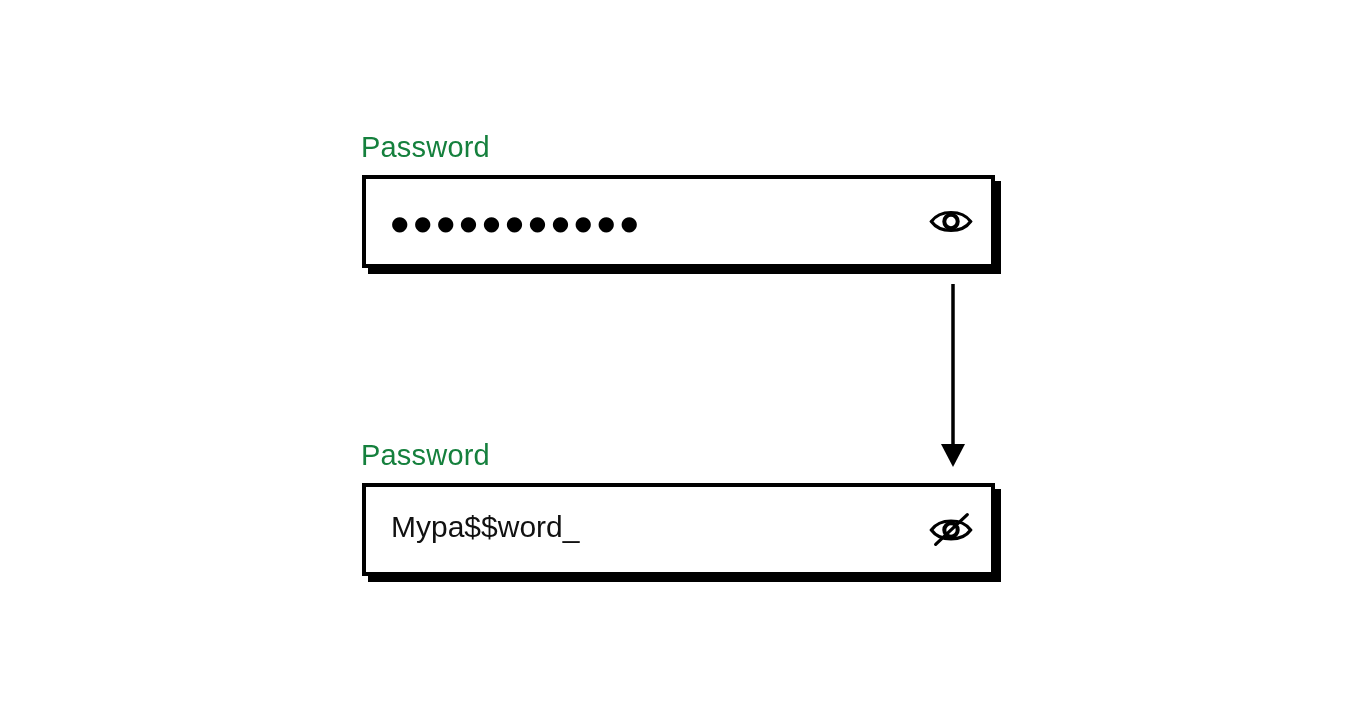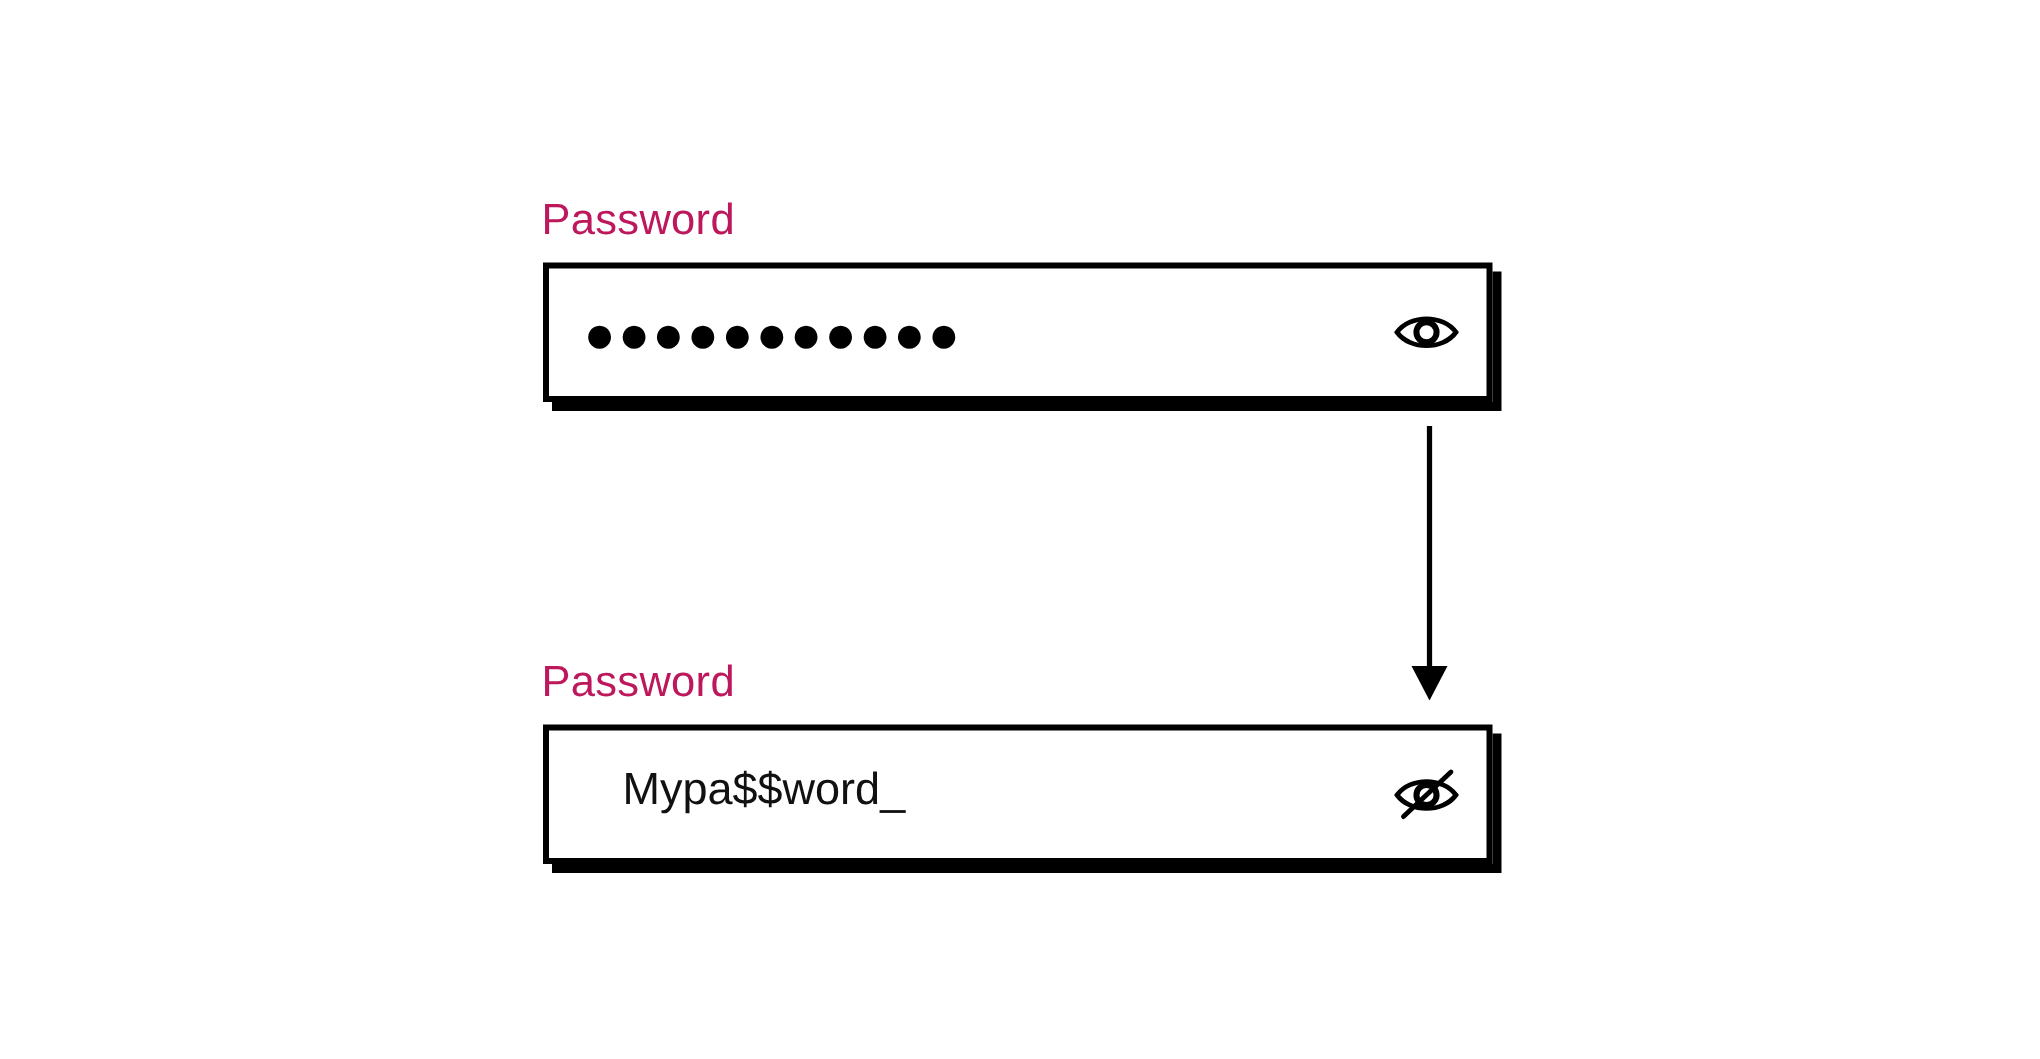--- a/index.html
+++ b/index.html
@@ -15,21 +15,21 @@
     overflow: hidden;
     font-family: "Liberation Sans", sans-serif;
     color: #0f0f0f;
   }
   .field-label {
     position: absolute;
     left: 361px;
     font-size: 29px;
     line-height: 32px;
     font-weight: 400;
-    color: #be185d;
+    color: #15803d;
     letter-spacing: 0.2px;
   }
   .label-top    { top: 131px; }
   .label-bottom { top: 439px; }
 
   .password-box {
     position: absolute;
     left: 362px;
     width: 633px;
     height: 93px;
@@ -53,21 +53,20 @@
     white-space: nowrap;
     line-height: 1;
     transform: translateY(1px);
   }
   .plain-value {
     font-size: 30px;
     color: #111111;
     white-space: nowrap;
     line-height: 1;
     transform: translateY(-3px);
-    margin-left: 24px;
   }
   .toggle-btn {
     background: none;
     border: none;
     padding: 0;
     margin: 0;
     cursor: pointer;
     display: flex;
     align-items: center;
     justify-content: center;

